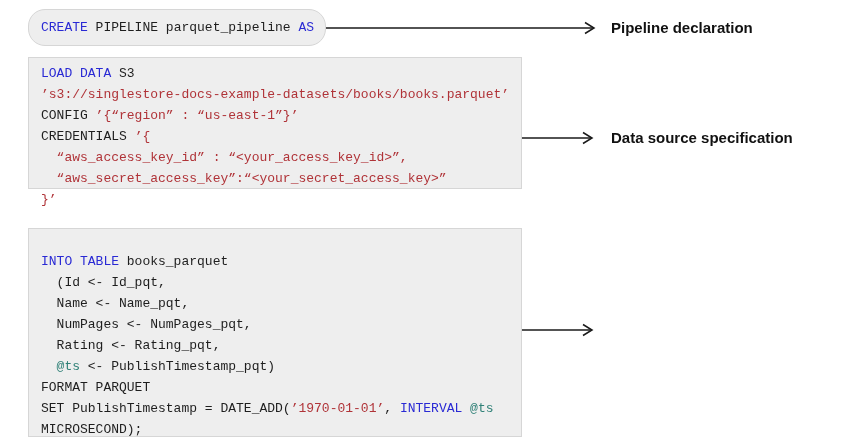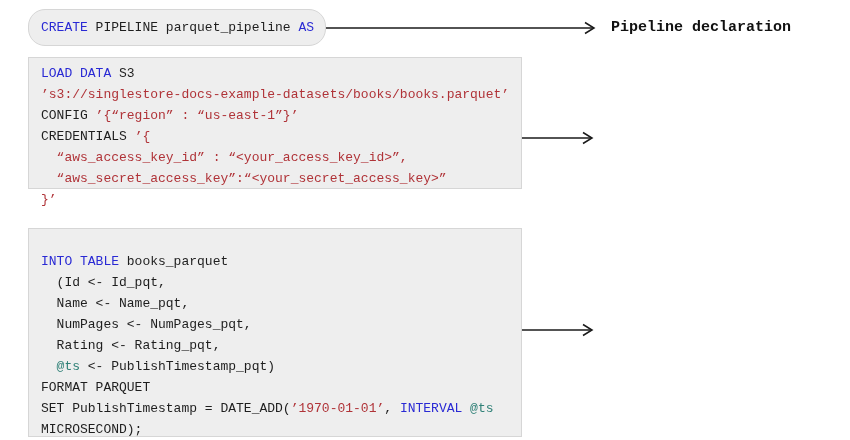--- a/index.html
+++ b/index.html
@@ -31,21 +31,21 @@
   #block-1 { top: 57px;  width: 494px; height: 132px; padding-top: 5px; }
   #block-2 { top: 228px; width: 494px; height: 209px; padding-top: 22px; }
   .code-line { white-space: pre; }
   .tok-keyword  { color: var(--keyword); }
   .tok-string   { color: var(--string); }
   .tok-variable { color: var(--variable); }
   .tok-text     { color: var(--code_text); }
   .annotation {
     position: absolute;
     left: 611px;
-    font-family: Liberation Mono, monospace;
+    font-family: Liberation Sans, sans-serif;
     font-weight: bold;
     font-size: 15px;
     color: var(--label_text);
     white-space: nowrap;
   }
   #label-0 { top: 19px; }
   #label-1 { top: 129px; }
   #label-2 { top: 321px; }
   .arrow { position: absolute; display: block; }
   #arrow-0 { left: 326px; top: 21px; }
@@ -78,15 +78,16 @@
     <path d="M61 1.5 L70 7 L61 12.5"></path>
   </svg>
 
   <svg class="arrow" id="arrow-2" width="78" height="14" viewBox="0 0 78 14">
     <path d="M0 7 H70"></path>
     <path d="M61 1.5 L70 7 L61 12.5"></path>
   </svg>
 
   <div class="annotation" id="label-0">Pipeline declaration</div>
 
+  <div class="annotation" id="label-1">Data source specification</div>
 
 
 </div>
 
 </body></html>

